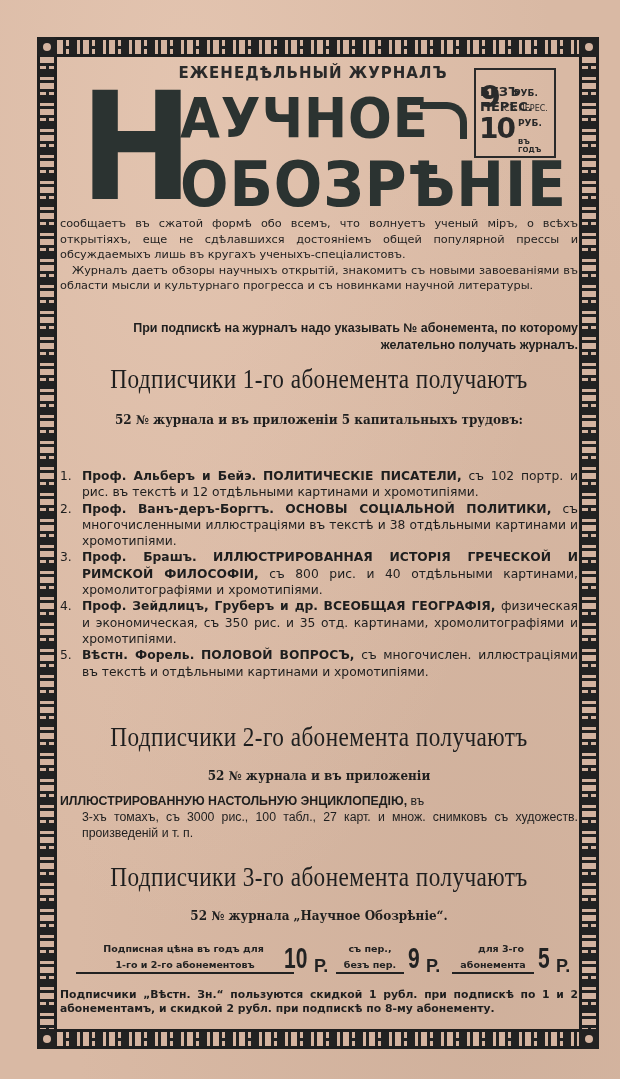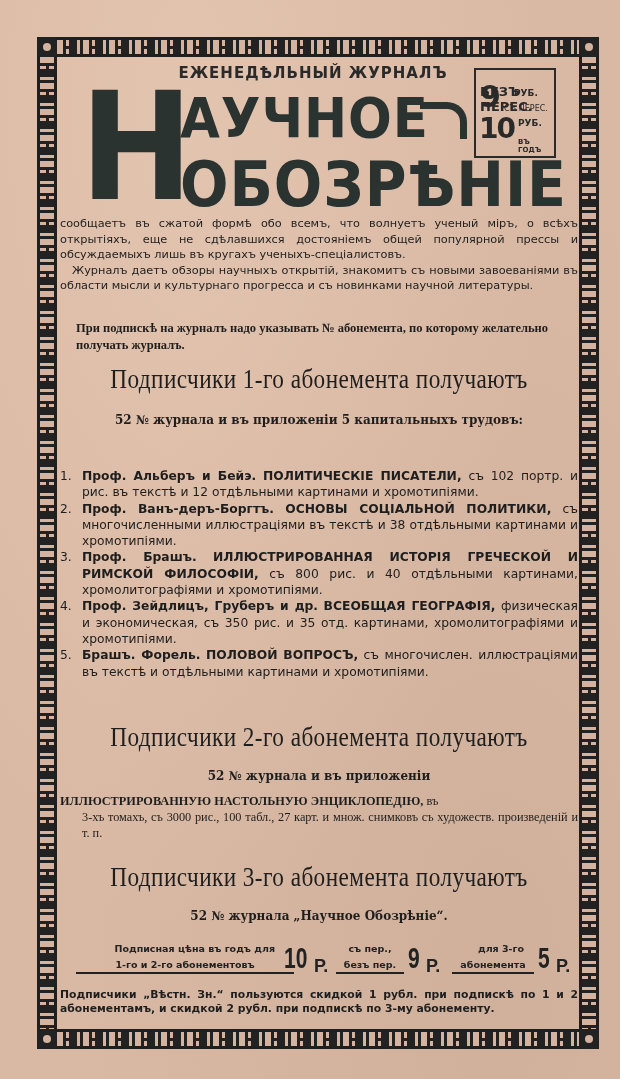--- a/index.html
+++ b/index.html
@@ -77,39 +77,39 @@
   .price-box .r1 { position:absolute; left:38px; top:18px; font-size:9px; font-weight:bold; }
   .price-box .l2 { position:absolute; left:28px; top:34px; font-size:8px; font-weight:normal; }
   .price-box .n2 { position:absolute; left:3px; top:44px; font-size:28px; font-weight:bold; line-height:30px; letter-spacing:-2px; }
   .price-box .r2 { position:absolute; left:42px; top:48px; font-size:9px; font-weight:bold; }
   .price-box .l3 { position:absolute; left:42px; top:68px; font-size:7px; font-weight:bold; }
 
   .intro { position:absolute; left:0; top:158px; width:518px; font-size:11.3px; line-height:15.5px; text-align:justify; font-family:"DejaVu Sans", sans-serif; }
   .intro p { margin:0; }
   .intro p.indent { text-indent:12px; }
 
-  .note { position:absolute; left:16px; top:262px; width:518px; text-align:left; font-family:Liberation Serif, serif; font-weight:bold; font-size:12.5px; line-height:17px; }
+  .note { position:absolute; left:0; top:262px; width:518px; text-align:right; font-family:Liberation Sans, sans-serif; font-weight:bold; font-size:12.5px; line-height:17px; }
 
   .sub-head {
     position:absolute; left:0; width:518px; text-align:center;
     font-family:"Liberation Serif", serif; font-size:27px; font-weight:normal; letter-spacing:0.5px;
     transform:scaleX(0.86); transform-origin:center;
   }
   .sub-line {
     position:absolute; left:0; width:518px; text-align:center;
     font-family:"DejaVu Serif", serif; font-weight:bold; font-size:12px; line-height:20px;
   }
 
   .works { position:absolute; left:0; top:410px; width:518px; margin:0; padding:0; list-style:none; font-family:"DejaVu Sans", sans-serif; font-size:12.3px; line-height:16.3px; }
   .works li { position:relative; padding-left:22px; margin:0; text-align:justify; }
   .works .num { position:absolute; left:0; top:0; }
   .works .caps { font-weight:bold; }
   .works .auth { font-weight:bold; }
 
-  .enc { position:absolute; left:0; top:788px; width:518px; font-family:Liberation Serif, serif; font-size:12.3px; line-height:16px; }
+  .enc { position:absolute; left:0; top:788px; width:518px; font-family:Liberation Sans, sans-serif; font-size:12.3px; line-height:16px; }
   .enc .caps { font-weight:bold; }
   .enc .rest { padding-left:22px; display:block; text-align:justify; }
 
   .pricing { position:absolute; left:0; top:938px; width:518px; height:40px; font-family:"DejaVu Sans", sans-serif; font-weight:bold; color:#222; }
   .pricing .label { position:absolute; font-size:9.5px; line-height:14px; text-align:center; }
   .pricing .big { position:absolute; font-family:"Liberation Sans", sans-serif; font-size:30px; line-height:32px; transform:scaleX(0.7); transform-origin:left; }
   .pricing .rr { position:absolute; font-family:"Liberation Sans", sans-serif; font-size:18px; top:16px; }
   .pricing .uline { border-bottom:2px solid #222; }
 
   .footer-note { position:absolute; left:0; top:988px; width:518px; font-family:"DejaVu Sans", sans-serif; font-weight:bold; font-size:10.8px; line-height:14px; text-align:justify; }
@@ -179,48 +179,48 @@
         <span>съ 800 рис. и 40 отдѣльными картинами, хромолитографіями и хромотипіями.</span>
       </li>
       <li>
         <span class="num">4.</span>
         <span class="auth">Проф. Зейдлицъ, Груберъ и др.</span>
         <span class="caps">ВСЕОБЩАЯ ГЕОГРАФІЯ,</span>
         <span>физическая и экономическая, съ 350 рис. и 35 отд. картинами, хромолитографіями и хромотипіями.</span>
       </li>
       <li>
         <span class="num">5.</span>
-        <span class="auth">Брашъ. Форель.</span>
+        <span class="auth">Вѣстн. Форель.</span>
         <span class="caps">ПОЛОВОЙ ВОПРОСЪ,</span>
         <span>съ многочислен. иллюстраціями въ текстѣ и отдѣльными картинами и хромотипіями.</span>
       </li>
     </ul>
 
     <div class="sub-head" style="top:664px;">Подписчики 2-го абонемента получаютъ</div>
     <div class="sub-line" style="top:708px;">52 № журнала и въ приложеніи</div>
 
     <div class="enc" style="top:735px;">
       <span class="caps">ИЛЛЮСТРИРОВАННУЮ НАСТОЛЬНУЮ ЭНЦИКЛОПЕДІЮ,</span>
       <span>въ</span>
       <span class="rest">3-хъ томахъ, съ 3000 рис., 100 табл., 27 карт. и множ. снимковъ съ художеств. произведеній и т. п.</span>
     </div>
 
     <div class="sub-head" style="top:804px;">Подписчики 3-го абонемента получаютъ</div>
     <div class="sub-line" style="top:848px;">52 № журнала „Научное Обозрѣніе“.</div>
 
     <div class="pricing" style="top:882px;">
-      <div class="label" style="left:0;top:2px;width:215px;text-align:right;">Подписная цѣна въ годъ для</div>
+      <div class="label" style="left:16px;top:2px;width:215px;">Подписная цѣна въ годъ для</div>
       <div class="label uline" style="left:16px;top:18px;width:218px;">1-го и 2-го абонементовъ</div>
       <div class="big" style="left:224px;top:2px;">10</div>
       <div class="rr" style="left:254px;">Р.</div>
       <div class="label" style="left:276px;top:2px;width:68px;">съ пер.,</div>
       <div class="label uline" style="left:276px;top:18px;width:68px;">безъ пер.</div>
       <div class="big" style="left:348px;top:2px;">9</div>
       <div class="rr" style="left:366px;">Р.</div>
       <div class="label" style="left:400px;top:2px;width:82px;">для 3-го</div>
       <div class="label uline" style="left:392px;top:18px;width:82px;">абонемента</div>
       <div class="big" style="left:478px;top:2px;">5</div>
       <div class="rr" style="left:496px;">Р.</div>
     </div>
 
-    <div class="footer-note" style="top:930px;">Подписчики „Вѣстн. Зн.“ пользуются скидкой 1 рубл. при подпискѣ по 1 и 2 абонементамъ, и скидкой 2 рубл. при подпискѣ по 3-му абонементу.</div>
+    <div class="footer-note" style="top:930px;">Подписчики „Вѣстн. Зн.“ пользуются скидкой 1 рубл. при подпискѣ по 1 и 2 абонементамъ, и скидкой 2 рубл. при подпискѣ по 8-му абонементу.</div>
   </div>
 </div>
 
 </body></html>

